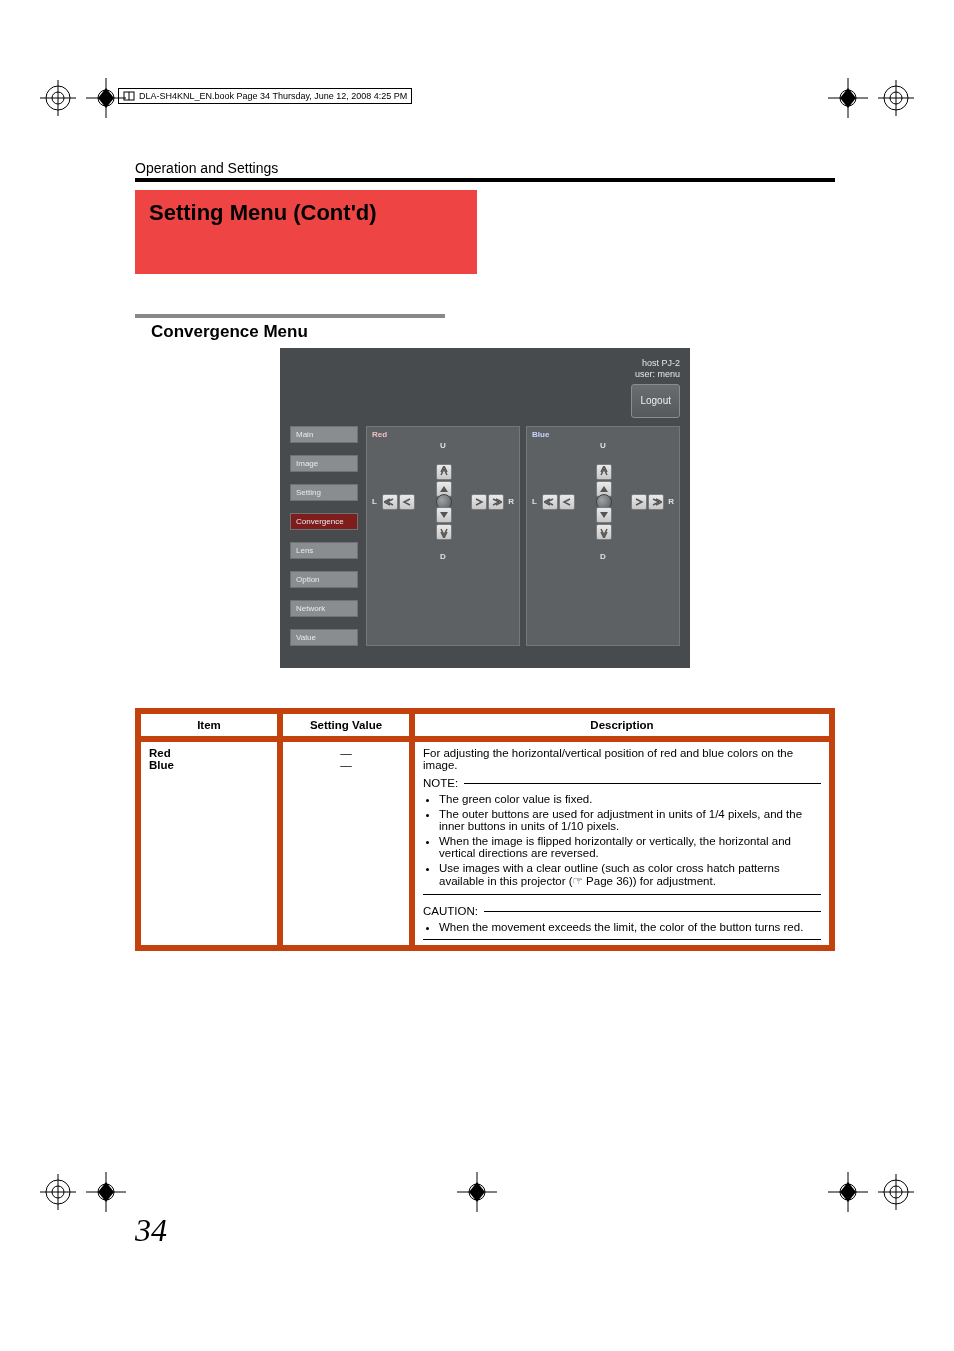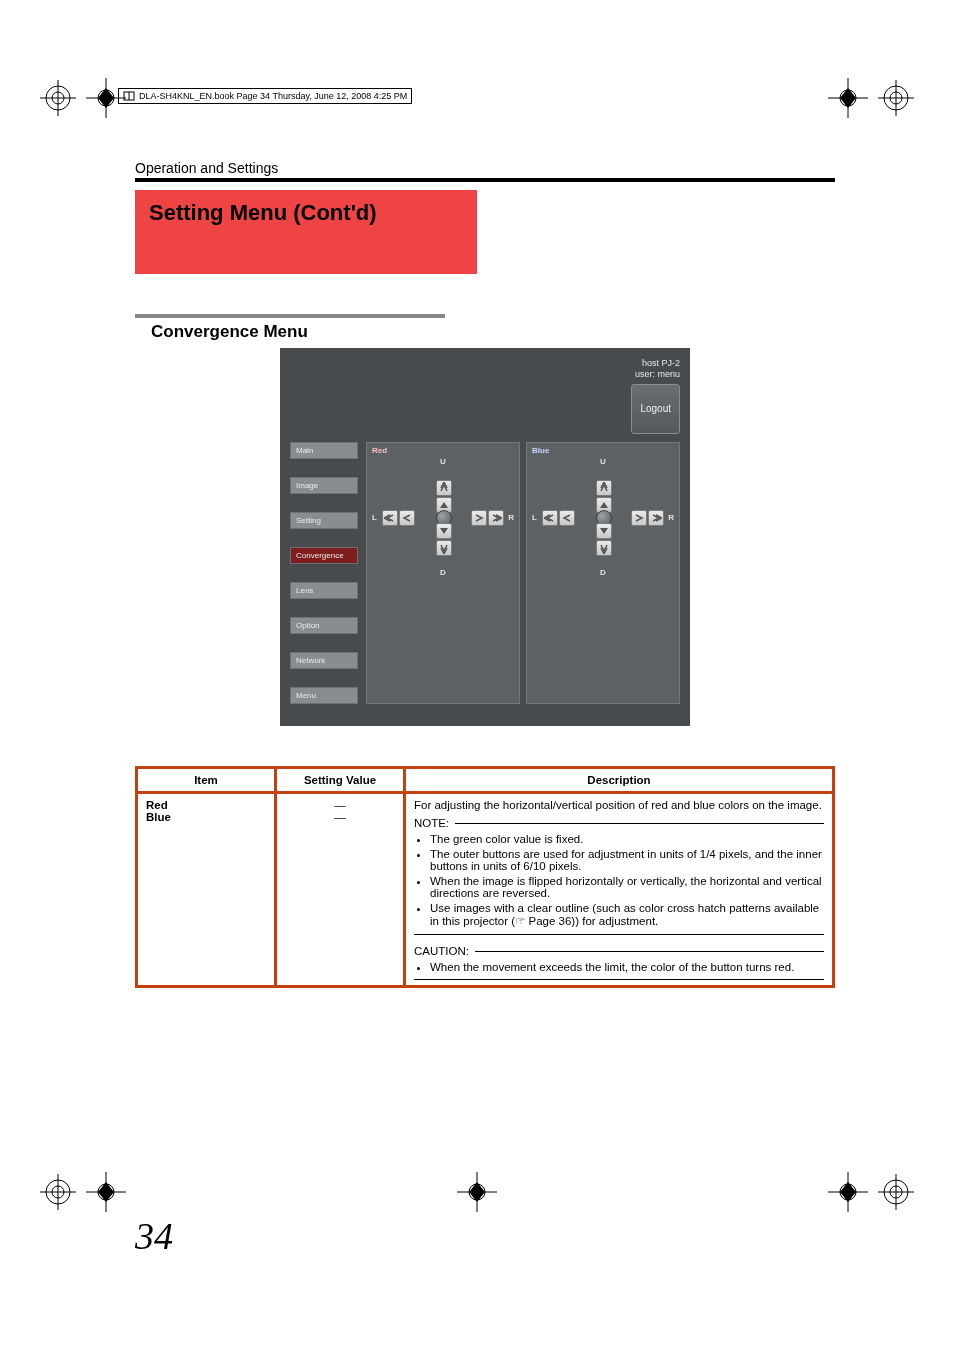--- a/index.html
+++ b/index.html
@@ -98,37 +98,37 @@
   }
   .ui-topbar {
     text-align: right;
     font-size: 9px;
     color: #e6e6e6;
     line-height: 1.25;
   }
   .ui-logout {
     display: inline-block;
     margin-top: 3px;
-    padding: 18px 8px;
+    padding: 10px 8px;
     font-size: 10px;
     color: #eee;
     border: 1px solid #8a8d90;
     border-radius: 3px;
     background: linear-gradient(#6a6e71, #55595c);
   }
   .ui-body {
     display: flex;
     gap: 8px;
     margin-top: 8px;
   }
   .ui-sidebar {
     width: 68px;
     display: flex;
     flex-direction: column;
-    gap: 18px;
+    gap: 12px;
   }
   .ui-sidebar-item {
     background: #8a8d90;
     color: #eaeaea;
     font-size: 8px;
     padding: 3px 5px;
     border: 1px solid #6f7275;
   }
   .ui-sidebar-item.active { background: #7f1d1d; }
 
@@ -198,21 +198,21 @@
   .pad .right2 { top: 50%; right: 29px; margin-top: -7px; }
   .pad .right1 { top: 50%; right: 12px; margin-top: -7px; }
 
   
   table.spec {
     border-collapse: collapse;
     width: 100%;
     font-size: 11.5px;
   }
   table.spec th, table.spec td {
-    border: 3px solid #c2410c;
+    border: 6px solid #c2410c;
     padding: 5px 8px;
     vertical-align: top;
   }
   table.spec th {
     font-weight: bold;
     text-align: center;
     background: #fff;
   }
   .col-item { width: 120px; }
   .col-val  { width: 110px; text-align: center; }
@@ -237,25 +237,25 @@
   }
 
   ul.bullets {
     margin: 4px 0 2px 0;
     padding-left: 16px;
   }
   ul.bullets li { margin-bottom: 3px; }
 
   .page-number {
     position: absolute;
-    bottom: 12px;
+    bottom: 21px;
     left: 0;
     font-family: Georgia, 'Times New Roman', serif;
     font-style: italic;
-    font-size: 38px;
+    font-size: 32px;
   }
 </style>
 </head>
 <body>
 
 <div class="print-mark pm-tl">
   <svg width="40" height="40">
       <circle cx="20" cy="20" r="12" fill="none" stroke="#000"></circle>
       <circle cx="20" cy="20" r="6" fill="none" stroke="#000"></circle>
       <line x1="20" y1="2" x2="20" y2="38" stroke="#000"></line>
@@ -357,21 +357,21 @@
     </div>
     <div class="ui-body">
       <div class="ui-sidebar" id="ui-sidebar">
           <div class="ui-sidebar-item">Main</div>
           <div class="ui-sidebar-item">Image</div>
           <div class="ui-sidebar-item">Setting</div>
           <div class="ui-sidebar-item active">Convergence</div>
           <div class="ui-sidebar-item">Lens</div>
           <div class="ui-sidebar-item">Option</div>
           <div class="ui-sidebar-item">Network</div>
-          <div class="ui-sidebar-item">Menu</div>
+          <div class="ui-sidebar-item">Value</div>
         </div>
       <div class="ui-content" id="ui-content">
           <div class="channel">
     <div class="channel-title ">Red</div>
     <div class="pad">
       <span class="lbl u">U</span>
       <span class="lbl d">D</span>
       <span class="lbl l">L</span>
       <span class="lbl r">R</span>
       <div class="btn up1">
@@ -499,21 +499,21 @@
         </td>
         <td>
           <div>For adjusting the horizontal/vertical position of red and blue colors on the image.</div>
 
           <div class="note-line">
             <span class="note-label">NOTE:</span>
             <span class="rule"></span>
           </div>
           <ul class="bullets" id="note-list">
               <li>The green color value is fixed.</li>
-              <li>The outer buttons are used for adjustment in units of 1/4 pixels, and the inner buttons in units of 6/10 pixels.</li>
+              <li>The outer buttons are used for adjustment in units of 1/4 pixels, and the inner buttons in units of 1/10 pixels.</li>
               <li>When the image is flipped horizontally or vertically, the horizontal and vertical directions are reversed.</li>
               <li>Use images with a clear outline (such as color cross hatch patterns available in this projector (☞ Page 36)) for adjustment.</li>
             </ul>
           <div class="end-rule"></div>
 
           <div class="note-line" style="margin-top:10px;">
             <span class="caution-label">CAUTION:</span>
             <span class="rule"></span>
           </div>
           <ul class="bullets" id="caution-list">

